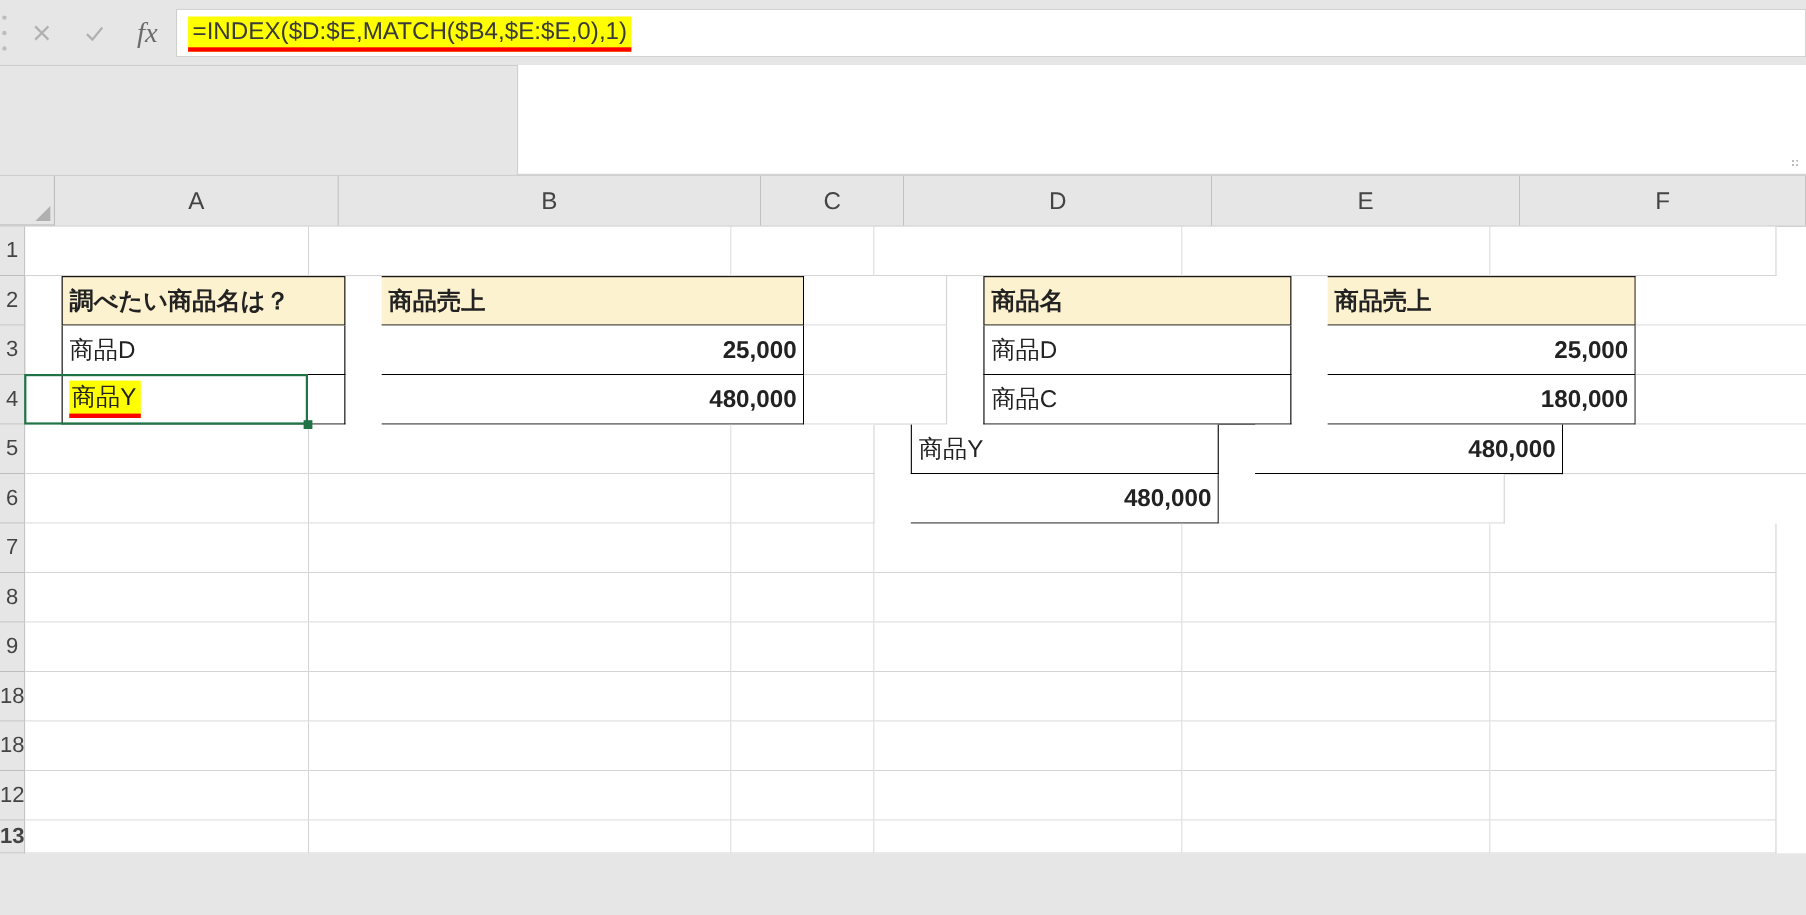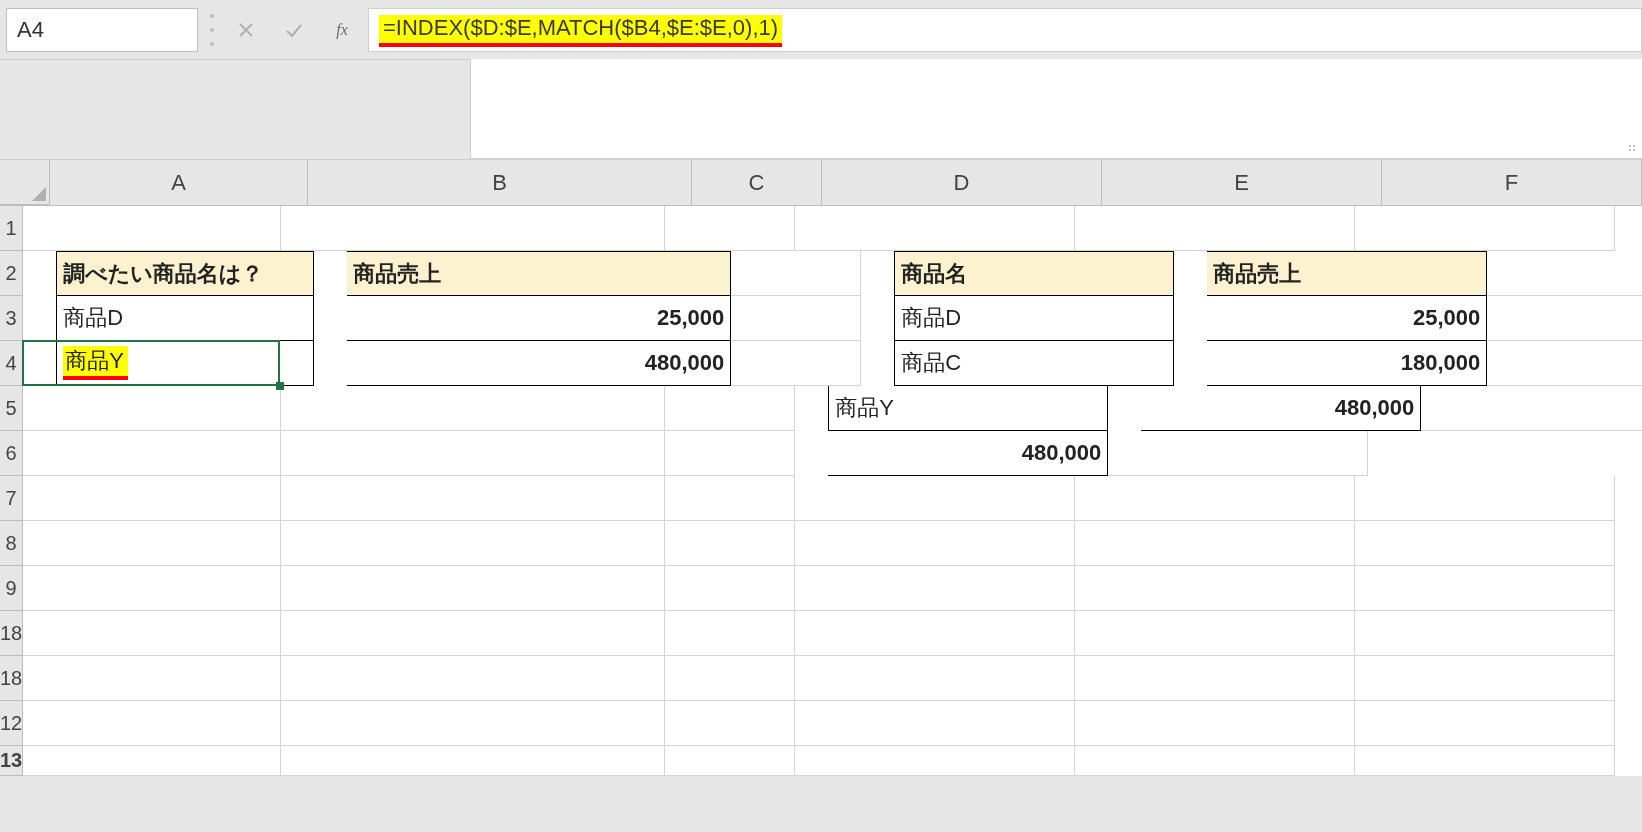--- a/index.html
+++ b/index.html
@@ -57,21 +57,21 @@
   .fb-btn {
     width: 48px; height: 44px;
     display: flex; align-items: center; justify-content: center;
     color: #9a9a9a;
     cursor: default;
   }
   .fb-btn svg { width: 20px; height: 20px; }
   .fx-label {
     font-style: italic;
     font-family: "Times New Roman", serif;
-    font-size: 16px;
+    font-size: 26px;
     color: #6b6b6b;
   }
   .formula-input-wrap {
     flex: 1;
     height: 160px;
     background: #fff;
     border: 1px solid #cfcfcf;
     border-top: 1px solid #cfcfcf;
     margin-left: 2px;
     position: relative;
@@ -200,28 +200,20 @@
     background: #ffff00;
     display: inline-block;
     padding: 0 4px 0 2px;
     border-bottom: 4px solid #ff0000;
   }
 </style>
 </head>
 <body>
 
 <div class="formula-bar-row">
-  <div class="name-box-wrap">
-    <input class="name-box-input" value="A4" style="">
-    <div class="name-box-dd">
-      <svg viewBox="0 0 12 8">
-          <path d="M1 1 L6 6 L11 1" stroke="#666" stroke-width="1.5" fill="none"></path>
-        </svg>
-    </div>
-  </div>
   <div class="fb-sep">
     <span class="dot"></span>
       <span class="dot"></span>
       <span class="dot"></span>
   </div>
   <div class="fb-btns">
     <div class="fb-btn">
       <svg viewBox="0 0 20 20">
           <path d="M4 4 L16 16 M16 4 L4 16" stroke="#b0b0b0" stroke-width="2" fill="none"></path>
         </svg>

